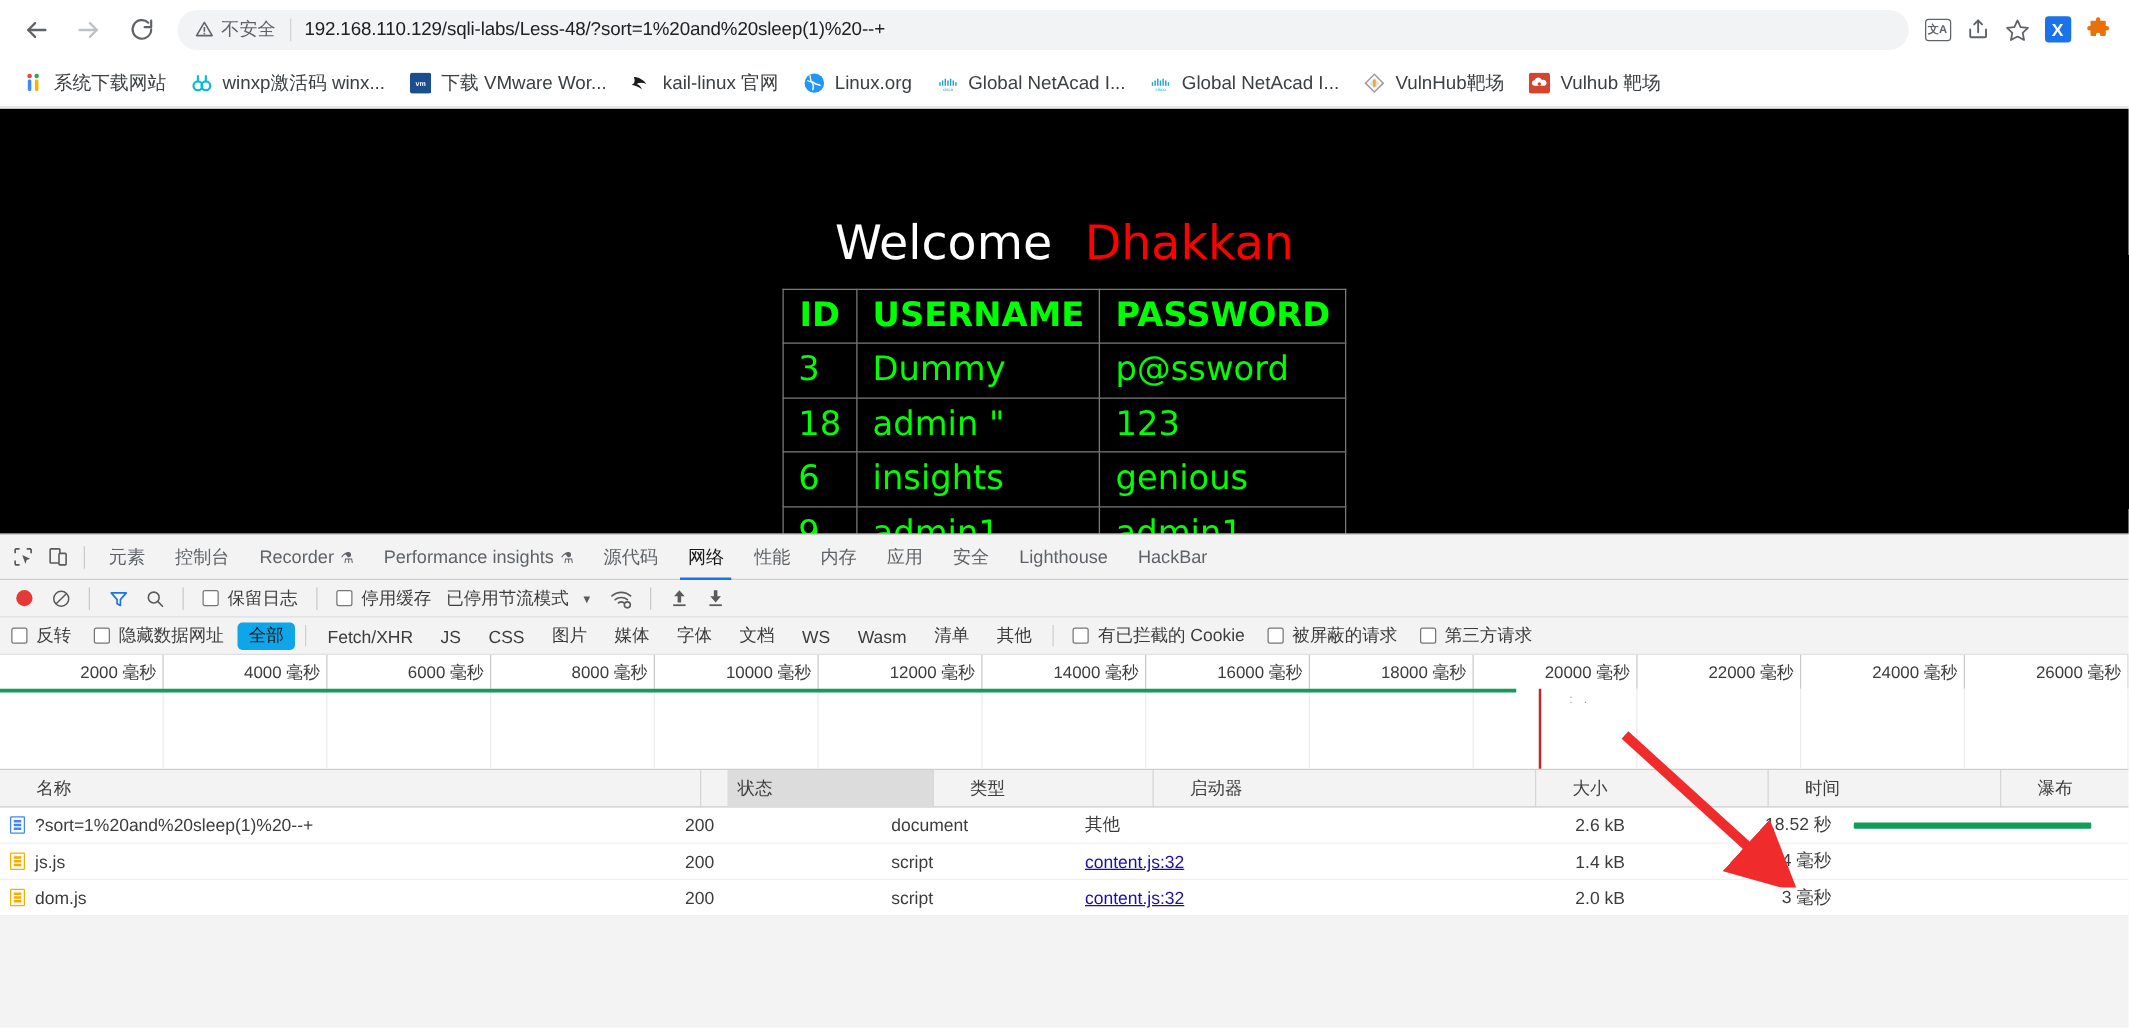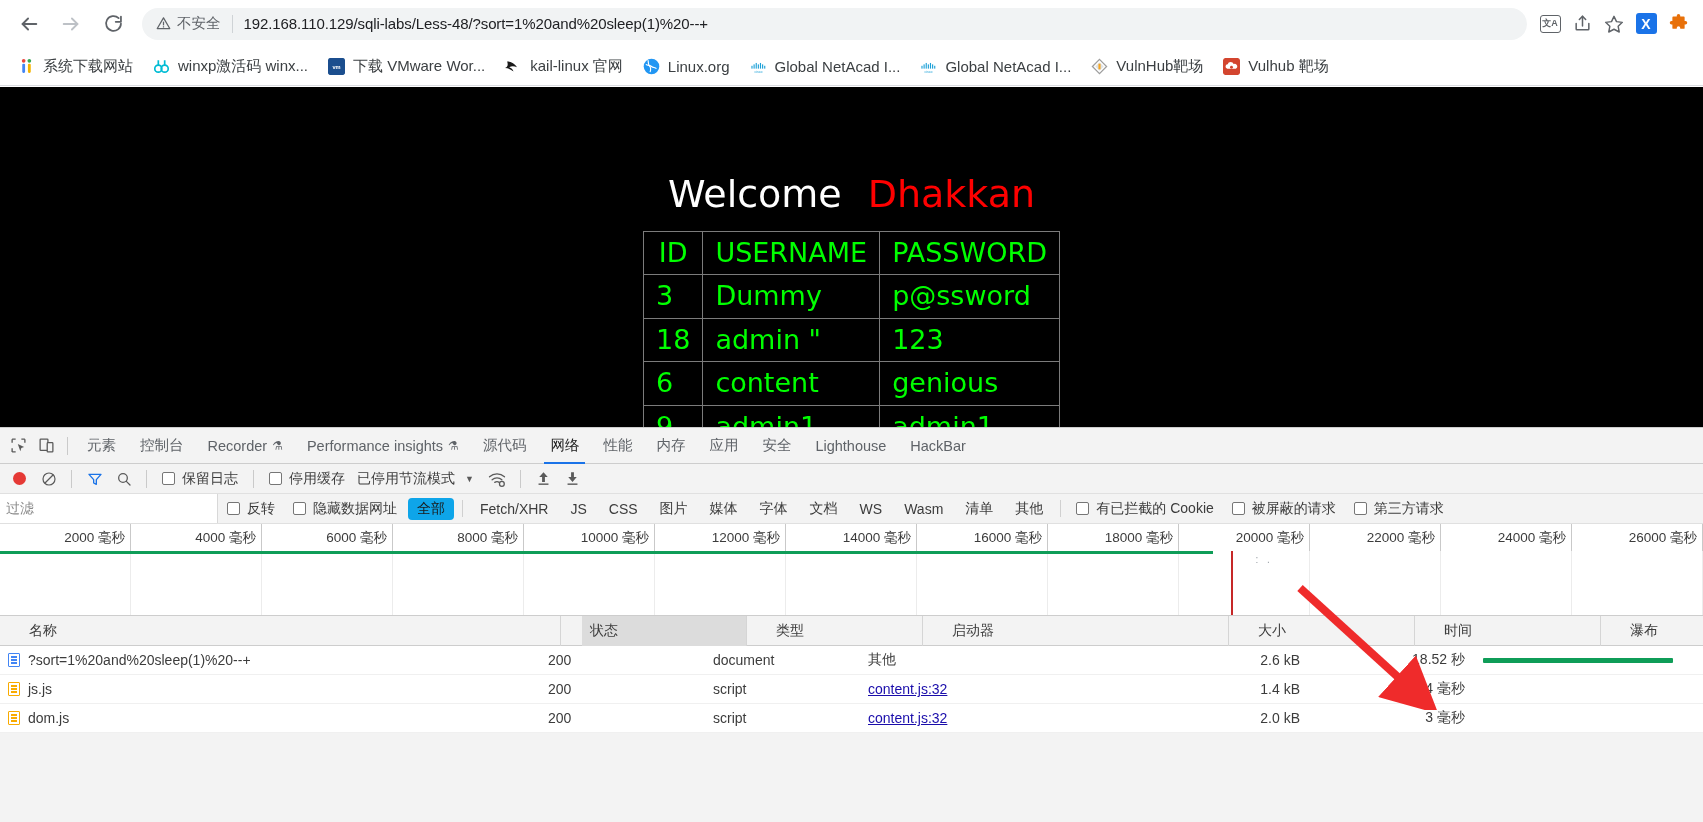--- a/index.html
+++ b/index.html
@@ -127,21 +127,21 @@
     color: #00ff00;
     font-family: "DejaVu Sans", sans-serif;
     font-size: 27px;
   }
   .sqli-table td, .sqli-table th {
     border: 1px solid #7b7b7b;
     padding: 3px 12px;
     text-align: left;
     line-height: 1.35;
   }
-  .sqli-table th { font-weight: normal; }
+  .sqli-table th { font-weight: bold; }
   .sqli-table th.c { text-align: center; }
   .sqli-table td.idcell { min-width: 44px; }
 
   
   .devtools {
     position: absolute;
     left: 0; top: 427px;
     width: 1703px; height: 395px;
     background: #f3f3f3;
     border-top: 1px solid #cdcdcd;
@@ -542,21 +542,21 @@
         <td>Dummy</td>
         <td>p@ssword</td>
       </tr>
       <tr>
         <td class="idcell">18</td>
         <td>admin "</td>
         <td>123</td>
       </tr>
       <tr>
         <td class="idcell">6</td>
-        <td>content</td>
+        <td>insights</td>
         <td>genious</td>
       </tr>
       <tr>
         <td class="idcell">9</td>
         <td>admin1</td>
         <td>admin1</td>
       </tr>
     </tbody>
       </table>
   </div>
@@ -671,21 +671,20 @@
       </div>
       <div class="nt-ico">
         <svg width="17" height="17" viewBox="0 0 24 24" fill="#5a5a5a">
           <path d="M12 17l-6-7h4V3h4v7h4z"></path>
             <rect x="5" y="19" width="14" height="2"></rect>
         </svg>
       </div>
     </div>
 
     <div class="dt-filterrow">
-      <div class="filter-input">过滤</div>
       <div class="fr-check">
         <span class="cbox"></span>
         <span>反转</span>
       </div>
       <div class="fr-check">
         <span class="cbox"></span>
         <span>隐藏数据网址</span>
       </div>
       <div class="type-pill sel">全部</div>
       <div class="fr-vsep"></div>

